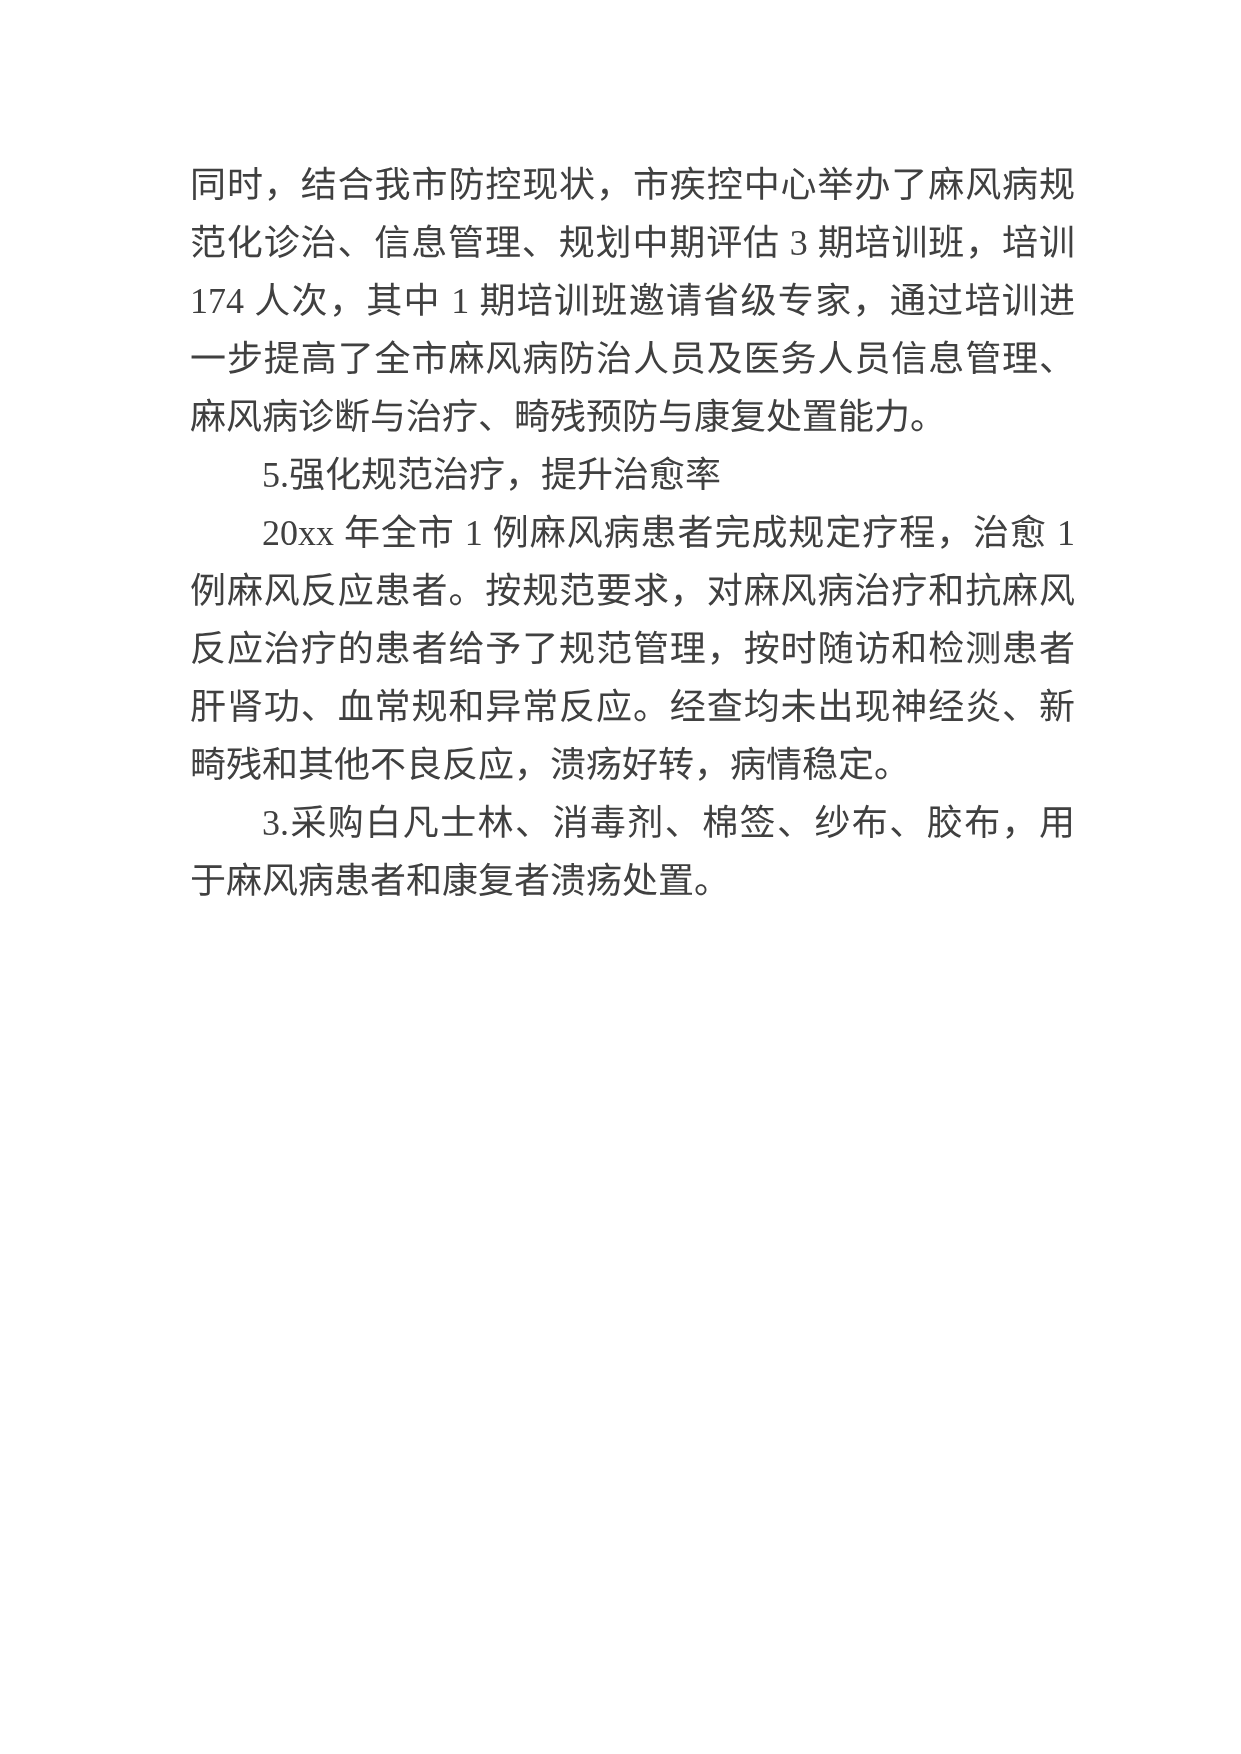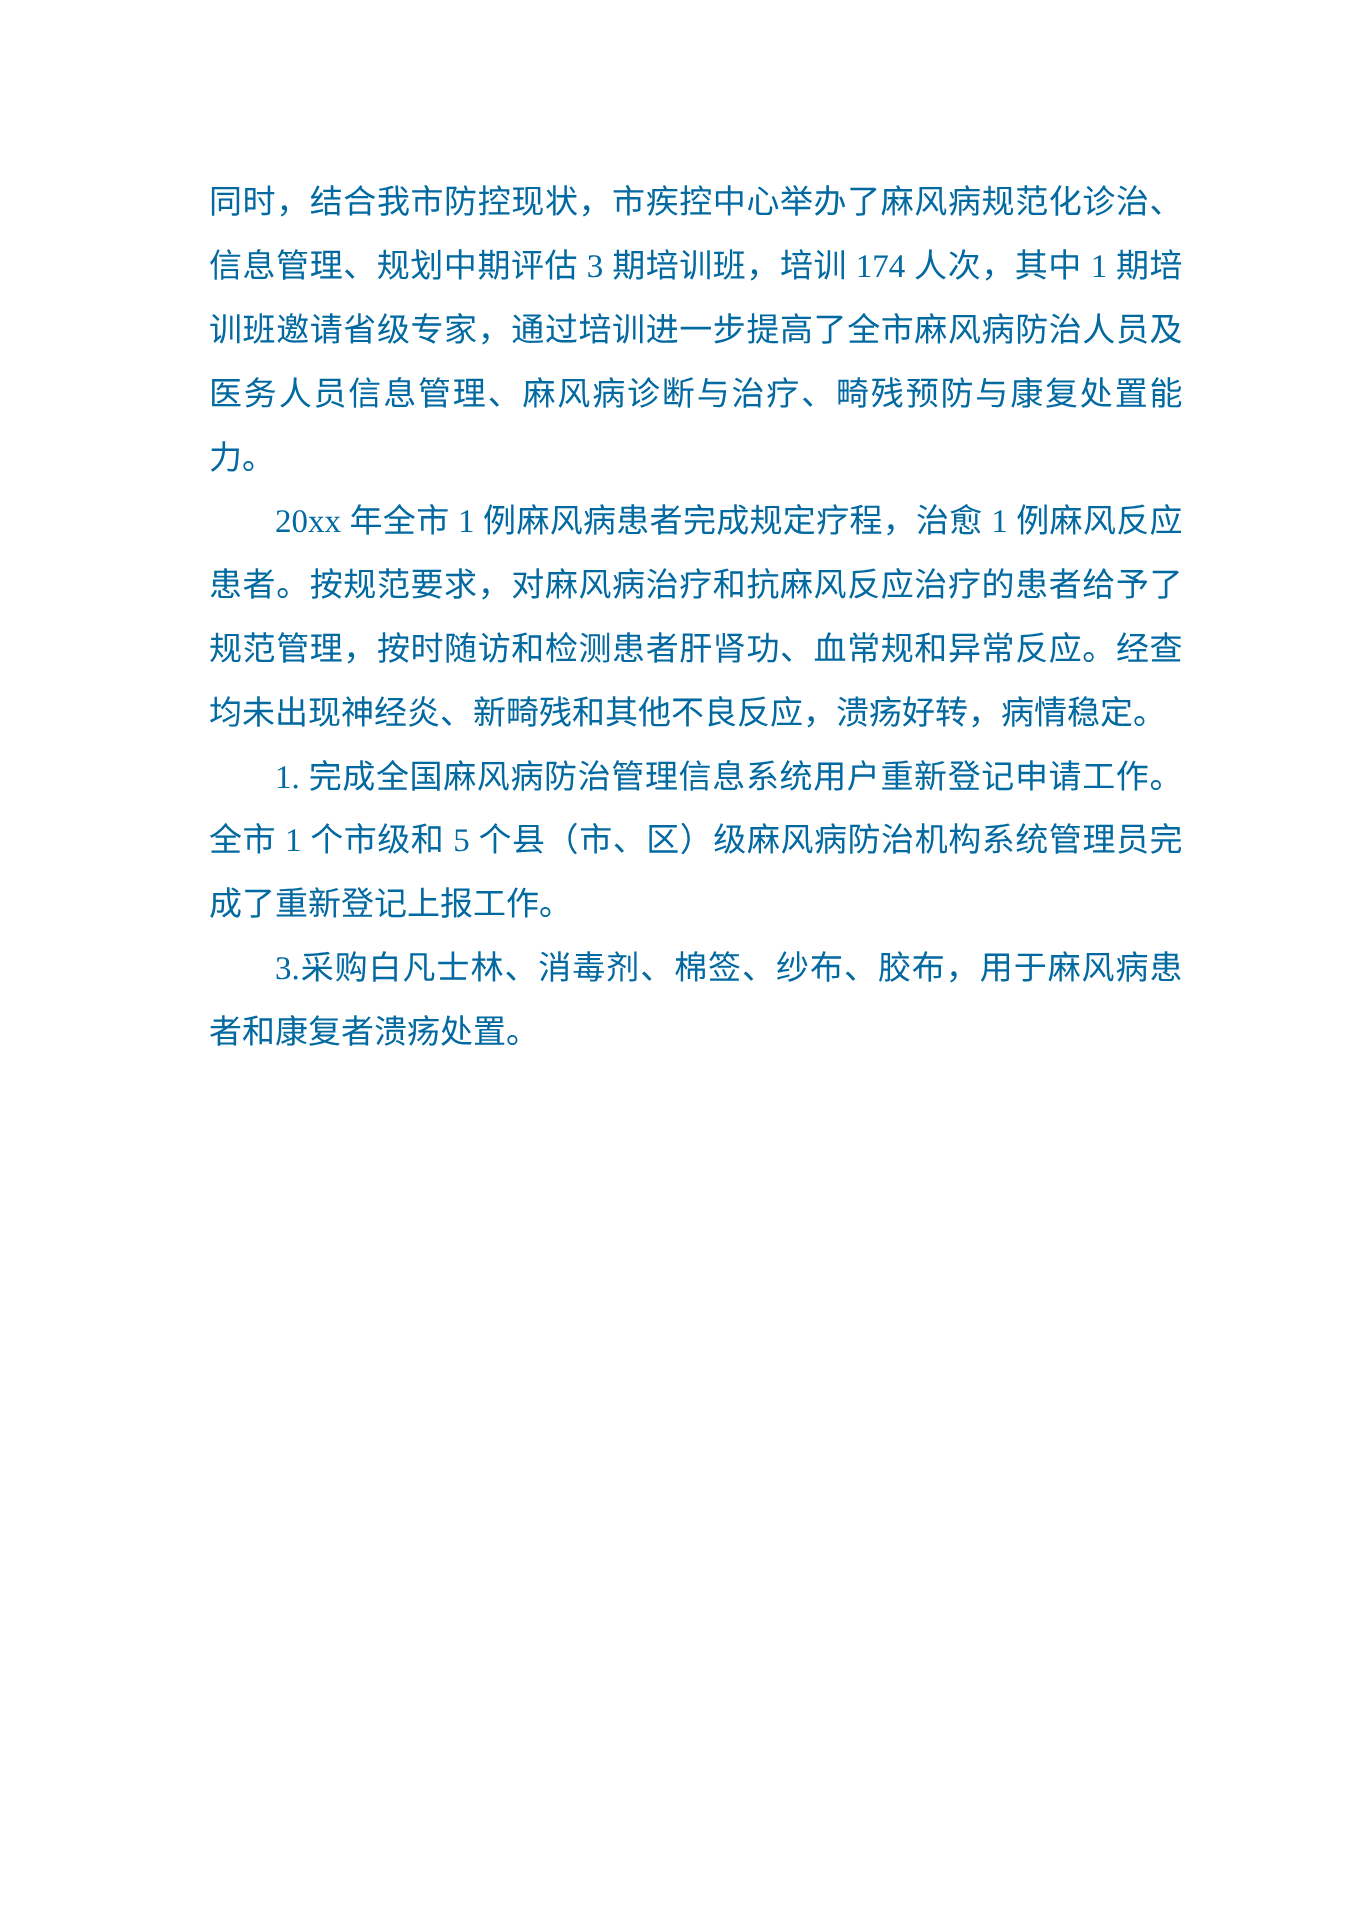--- a/index.html
+++ b/index.html
@@ -18,34 +18,34 @@
   }
   .text-block {
     position: absolute;
     left: 190px;
     top: 156px;
     width: 885px;
   }
   p.para {
     margin: 0;
     padding: 0;
-    font-size: 30px;
+    font-size: 36px;
     line-height: 58px;
-    color: #0369a1;
+    color: #404040;
     text-align: justify;
     word-break: break-all;
     font-weight: 400;
   }
   p.para.indent {
     text-indent: 2em;
   }
 </style>
 </head>
 <body>
 
 <div class="page">
   <div class="text-block">
     <p class="para">同时，结合我市防控现状，市疾控中心举办了麻风病规范化诊治、信息管理、规划中期评估 3 期培训班，培训 174 人次，其中 1 期培训班邀请省级专家，通过培训进一步提高了全市麻风病防治人员及医务人员信息管理、麻风病诊断与治疗、畸残预防与康复处置能力。</p>
+    <p class="para indent">5.强化规范治疗，提升治愈率</p>
     <p class="para indent">20xx 年全市 1 例麻风病患者完成规定疗程，治愈 1 例麻风反应患者。按规范要求，对麻风病治疗和抗麻风反应治疗的患者给予了规范管理，按时随访和检测患者肝肾功、血常规和异常反应。经查均未出现神经炎、新畸残和其他不良反应，溃疡好转，病情稳定。</p>
-    <p class="para indent">1. 完成全国麻风病防治管理信息系统用户重新登记申请工作。全市 1 个市级和 5 个县（市、区）级麻风病防治机构系统管理员完成了重新登记上报工作。</p>
     <p class="para indent">3.采购白凡士林、消毒剂、棉签、纱布、胶布，用于麻风病患者和康复者溃疡处置。</p>
   </div>
 </div>
 
 </body></html>

